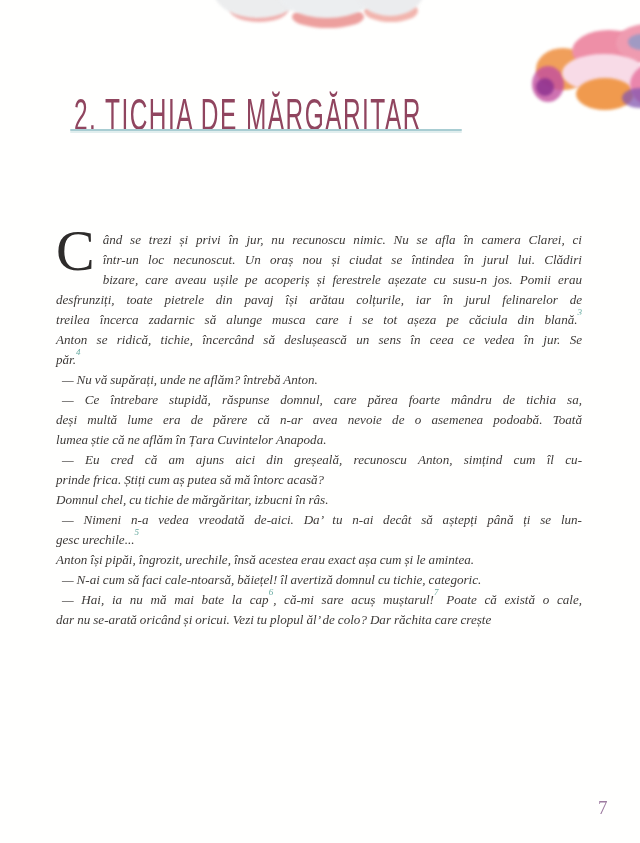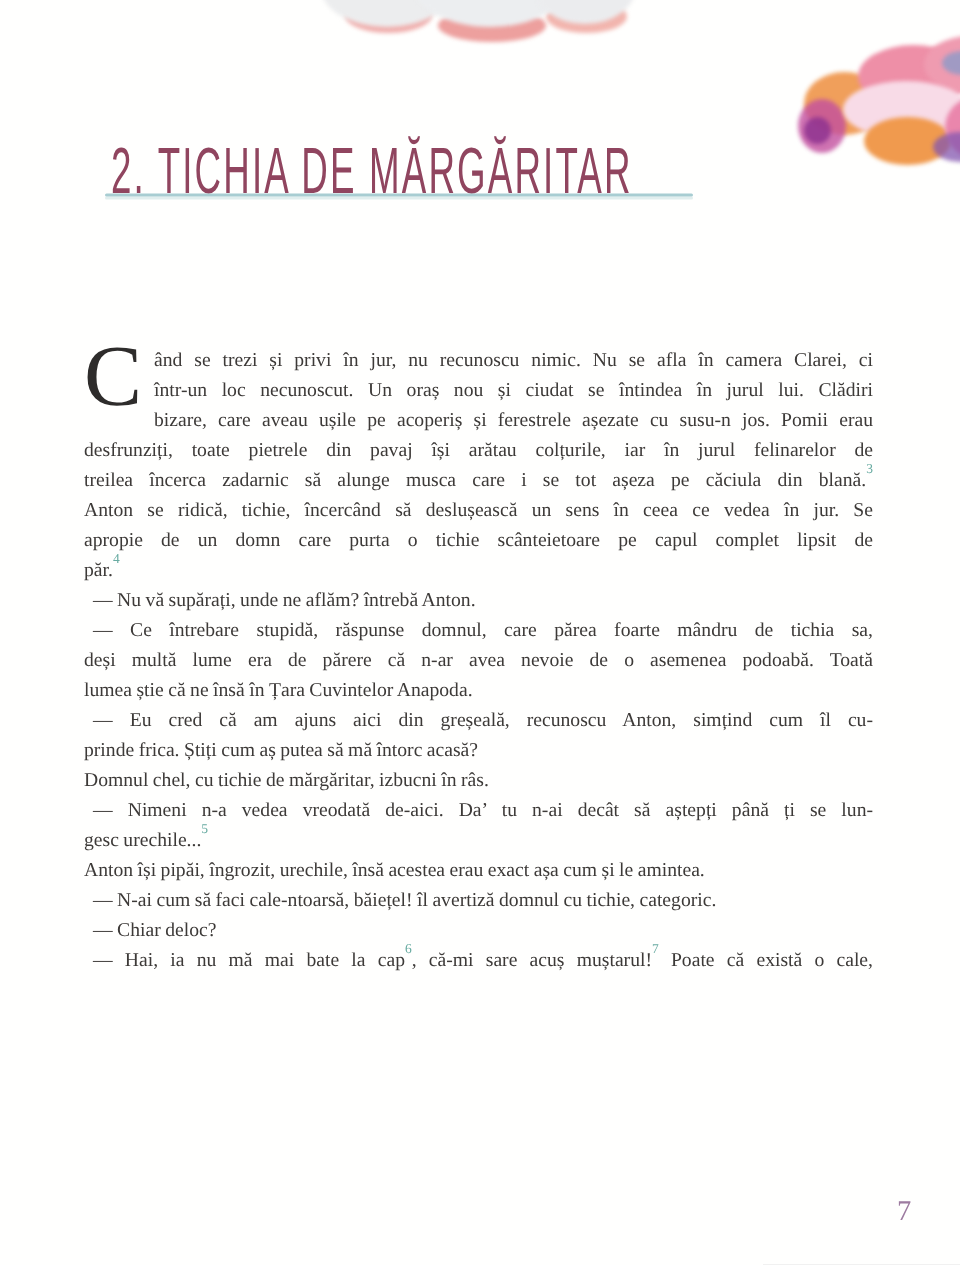--- a/index.html
+++ b/index.html
@@ -45,21 +45,21 @@
     background:var(--underline,#a8cdd2);border-radius:2px;
     box-shadow:0 2px 0 rgba(168,205,210,.35);
   }
   
   .text-block{
     position:absolute;left:56px;top:230px;width:526px;
     font-size:13.1px;line-height:20px;color:var(--text,#3d3a38);
     word-spacing:-0.3px;
   }
   .para{margin:0;}
-  .para .line{text-align:justify;text-align-last:justify;}
+  .para .line{text-align:justify;text-align-last:justify;font-style:italic;}
   .para .line.last{text-align-last:left;}
   .para.dialog .line:first-child{text-indent:6px;}
   .dropcap{
     float:left;
     font-size:58px;line-height:40px;height:40px;
     margin:1px 8px 0 0;color:#2e2c2b;
   }
   sup.fn{
     color:var(--fn,#68aba1);
     font-size:9px;line-height:0;position:relative;top:-4px;
@@ -105,51 +105,48 @@
 
   <div class="text-block">
       <div class="para">
         <span class="dropcap">C</span>
         <div class="line">ând se trezi și privi în jur, nu recunoscu nimic. Nu se afla în camera Clarei, ci</div>
         <div class="line">într-un loc necunoscut. Un oraș nou și ciudat se întindea în jurul lui. Clădiri</div>
         <div class="line">bizare, care aveau ușile pe acoperiș și ferestrele așezate cu susu-n jos. Pomii erau</div>
         <div class="line">desfrunziți, toate pietrele din pavaj își arătau colțurile, iar în jurul felinarelor de</div>
         <div class="line">treilea încerca zadarnic să alunge musca care i se tot așeza pe căciula din blană.<sup class="fn">3</sup></div>
         <div class="line">Anton se ridică, tichie, încercând să deslușească un sens în ceea ce vedea în jur. Se</div>
-        <div class="line">apropie de un domn care purta o tichie scânteietoare pe capul complet lipsit de</div>
         <div class="line last">păr.<sup class="fn">4</sup></div>
       </div>
       <div class="para dialog">
         <div class="line last">— Nu vă supărați, unde ne aflăm? întrebă Anton.</div>
       </div>
       <div class="para dialog">
         <div class="line">— Ce întrebare stupidă, răspunse domnul, care părea foarte mândru de tichia sa,</div>
         <div class="line">deși multă lume era de părere că n-ar avea nevoie de o asemenea podoabă. Toată</div>
-        <div class="line last">lumea știe că ne însă în Țara Cuvintelor Anapoda.</div>
+        <div class="line last">lumea știe că ne aflăm în Țara Cuvintelor Anapoda.</div>
       </div>
       <div class="para dialog">
         <div class="line">— Eu cred că am ajuns aici din greșeală, recunoscu Anton, simțind cum îl cu-</div>
         <div class="line last">prinde frica. Știți cum aș putea să mă întorc acasă?</div>
       </div>
       <div class="para">
         <div class="line last">Domnul chel, cu tichie de mărgăritar, izbucni în râs.</div>
       </div>
       <div class="para dialog">
         <div class="line">— Nimeni n-a vedea vreodată de-aici. Da’ tu n-ai decât să aștepți până ți se lun-</div>
         <div class="line last">gesc urechile...<sup class="fn">5</sup></div>
       </div>
       <div class="para">
         <div class="line last">Anton își pipăi, îngrozit, urechile, însă acestea erau exact așa cum și le amintea.</div>
       </div>
       <div class="para dialog">
         <div class="line last">— N-ai cum să faci cale-ntoarsă, băiețel! îl avertiză domnul cu tichie, categoric.</div>
       </div>
       <div class="para dialog">
-        <div class="line last">— Chiar deloc?</div>
-      </div>
-      <div class="para dialog">
         <div class="line">— Hai, ia nu mă mai bate la cap<sup class="fn">6</sup>, că-mi sare acuș muștarul!<sup class="fn">7</sup> Poate că există o cale,</div>
+        <div class="line last">dar nu se-arată oricând și oricui. Vezi tu plopul ăl’ de colo? Dar răchita care crește</div>
       </div>
     </div>
 
   <div class="page-number">7</div>
 
 </div>
 
 </body></html>

